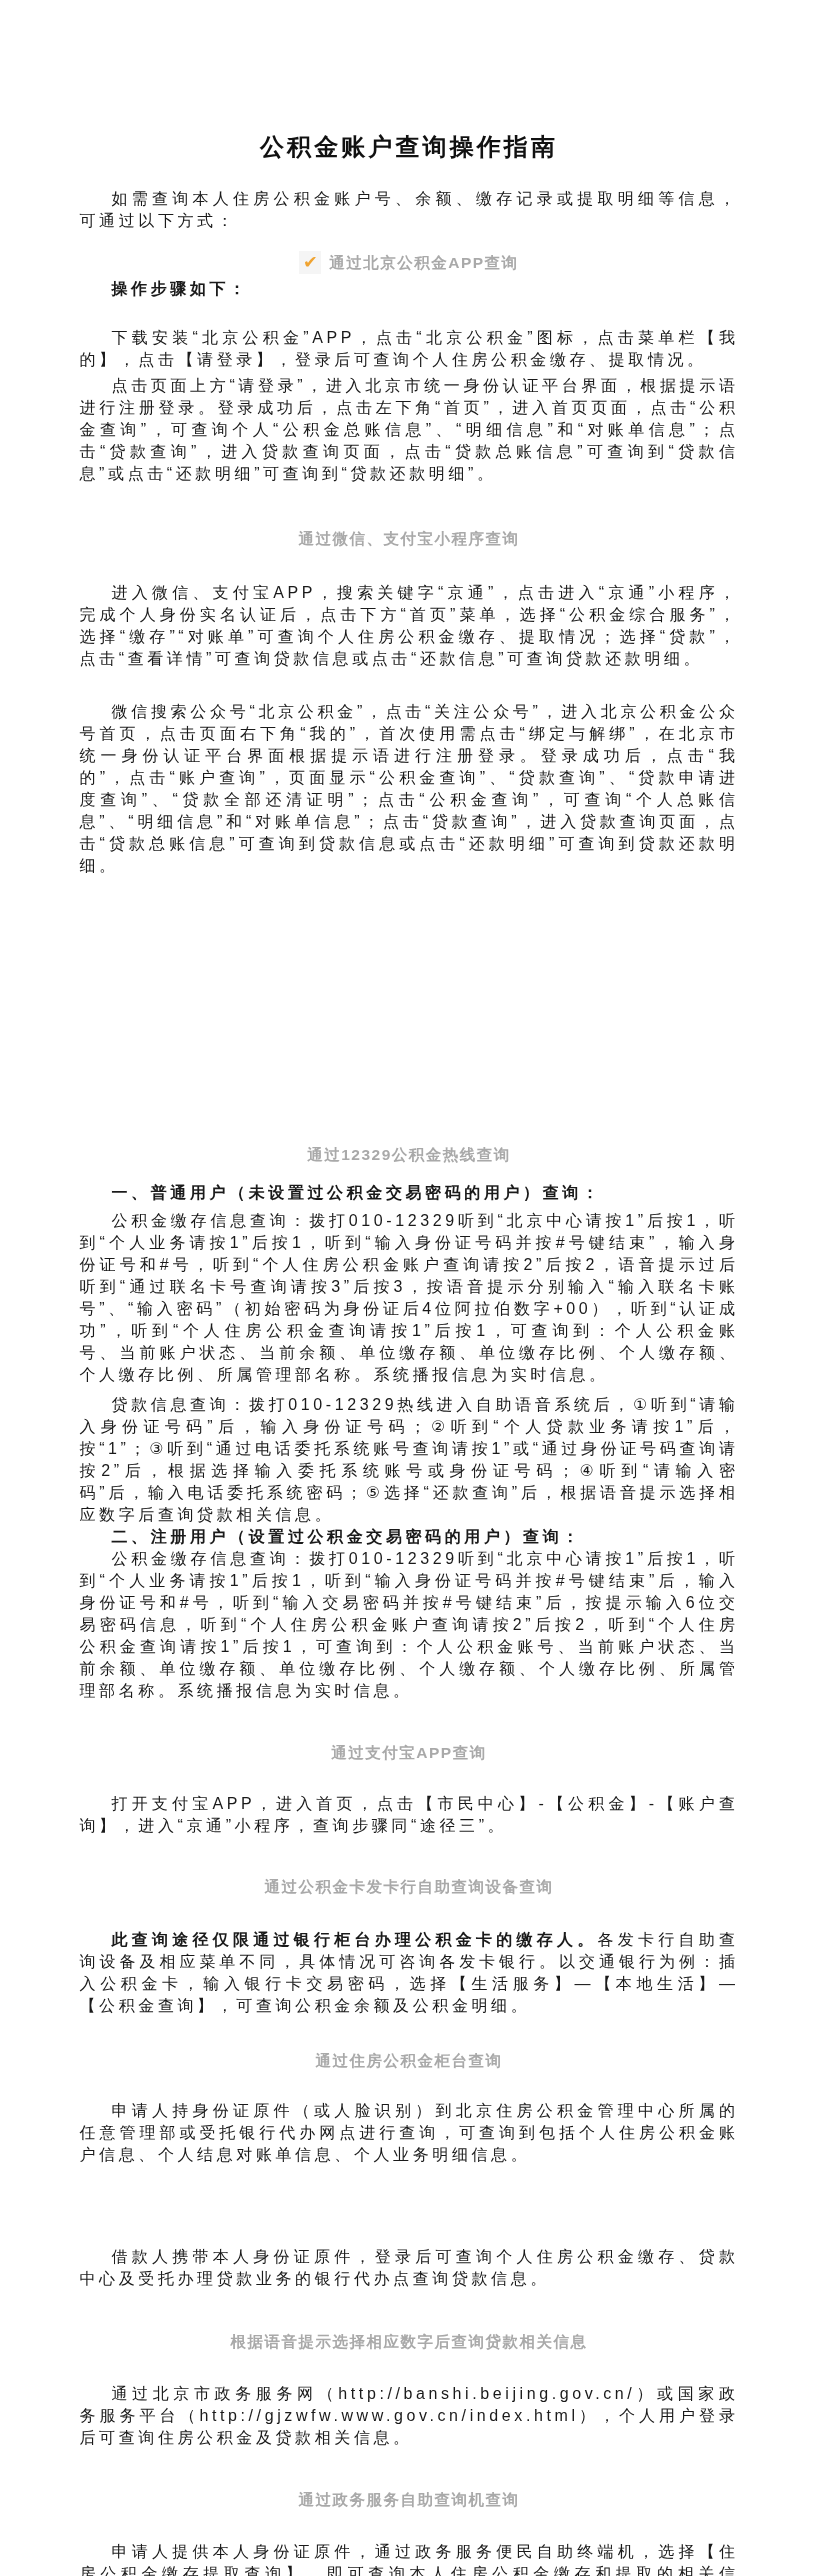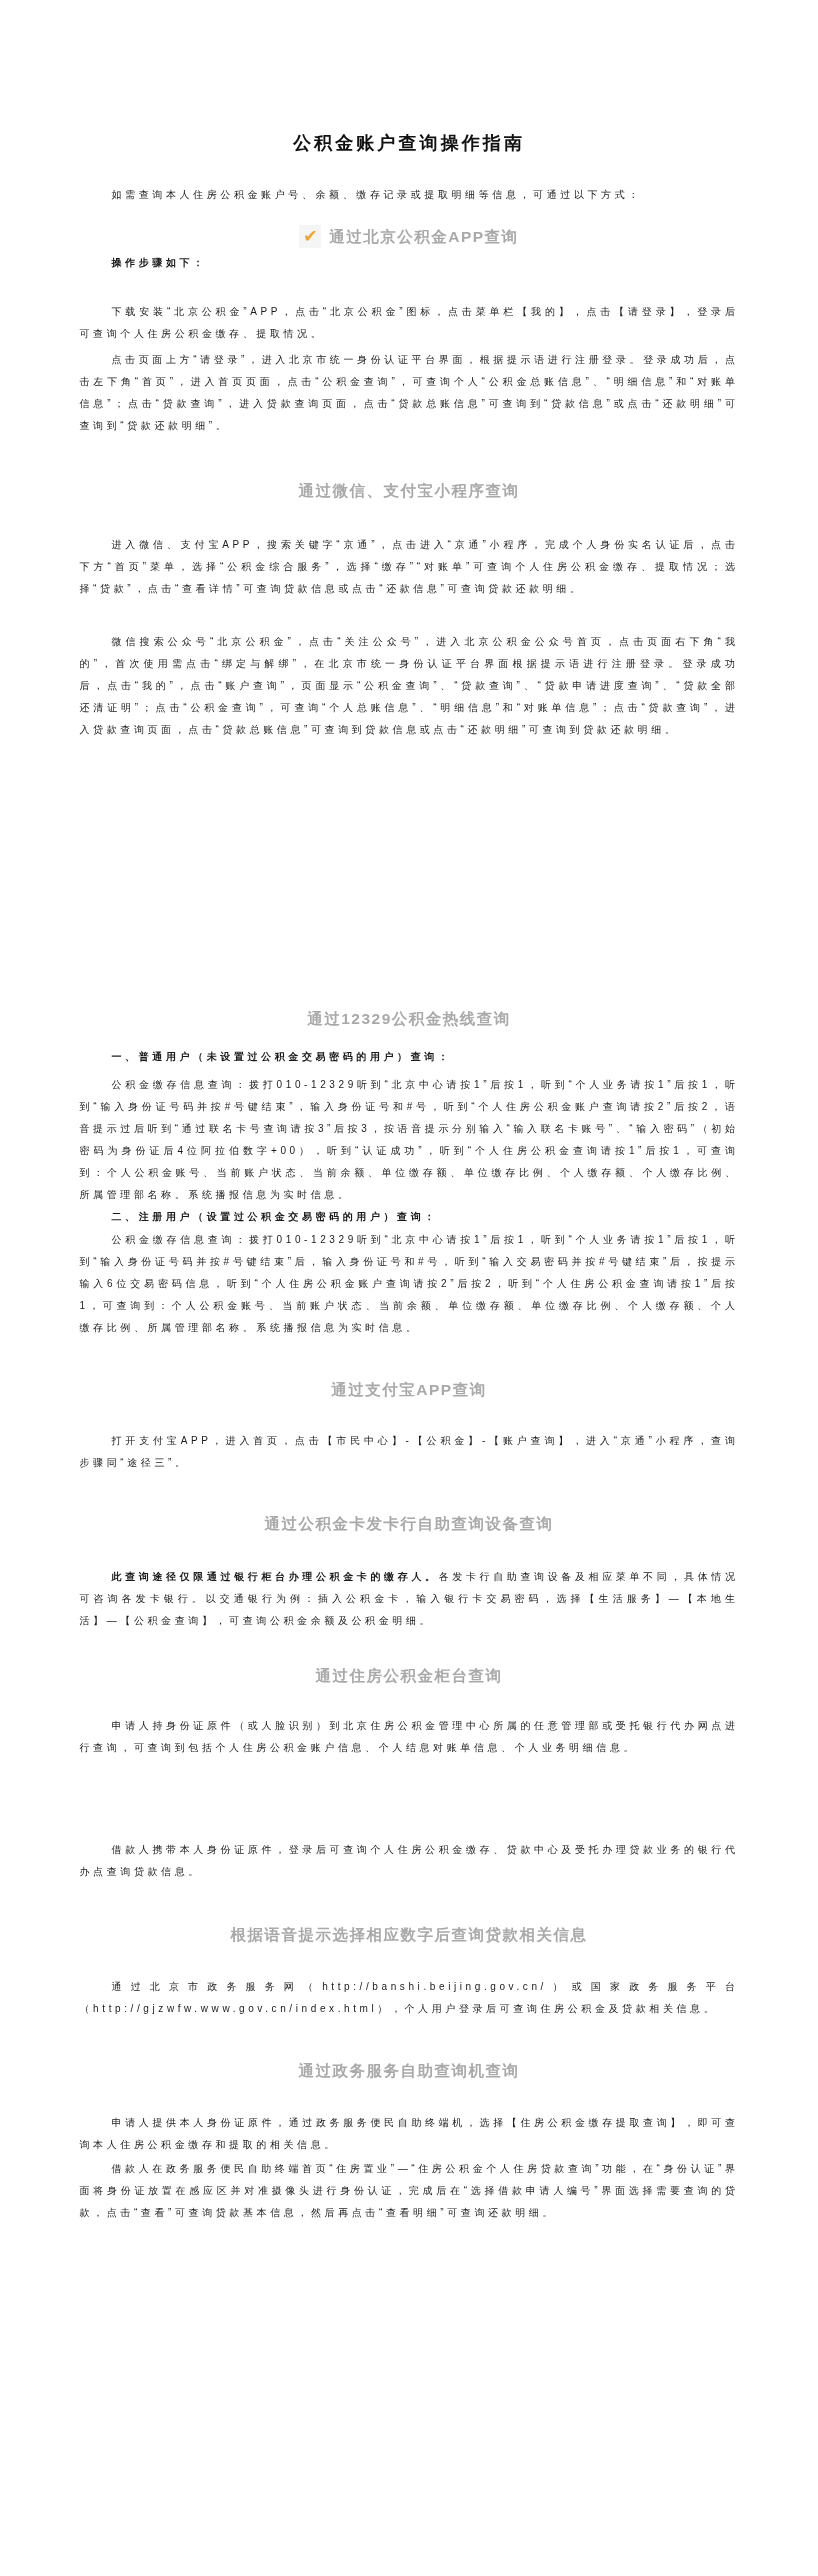--- a/index.html
+++ b/index.html
@@ -11,29 +11,29 @@
     color: #1a1a1a;
   }
   .doc {
     width: 659px;
     margin: 0 auto;
     padding-top: 118px;
     padding-bottom: 680px;
   }
   .doc-title {
     font-family: "Liberation Serif", "DejaVu Serif", serif;
-    font-size: 18px;
+    font-size: 24px;
     line-height: 26px;
     font-weight: 700;
     letter-spacing: 3.1px;
     text-align: center;
     color: #111111;
   }
   .para {
-    font-size: 10px;
+    font-size: 16px;
     line-height: 22px;
     letter-spacing: 3.6px;
     text-align: justify;
     text-indent: 32px;
     margin: 0;
     color: #1a1a1a;
   }
   .para b { font-weight: 700; }
   .sec-head {
     font-size: 15.5px;
@@ -84,20 +84,21 @@
   </h2>
   <p class="para" style="margin-top:32px"><b></b><span>进入微信、支付宝APP，搜索关键字“京通”，点击进入“京通”小程序，完成个人身份实名认证后，点击下方“首页”菜单，选择“公积金综合服务”，选择“缴存”“对账单”可查询个人住房公积金缴存、提取情况；选择“贷款”，点击“查看详情”可查询贷款信息或点击“还款信息”可查询贷款还款明细。</span></p>
 
   <p class="para" style="margin-top:31px"><b></b><span>微信搜索公众号“北京公积金”，点击“关注公众号”，进入北京公积金公众号首页，点击页面右下角“我的”，首次使用需点击“绑定与解绑”，在北京市统一身份认证平台界面根据提示语进行注册登录。登录成功后，点击“我的”，点击“账户查询”，页面显示“公积金查询”、“贷款查询”、“贷款申请进度查询”、“贷款全部还清证明”；点击“公积金查询”，可查询“个人总账信息”、“明细信息”和“对账单信息”；点击“贷款查询”，进入贷款查询页面，点击“贷款总账信息”可查询到贷款信息或点击“还款明细”可查询到贷款还款明细。</span></p>
 
   <h2 class="sec-head" style="margin-top:266px">
     <span>通过12329公积金热线查询</span>
   </h2>
   <p class="para" style="margin-top:16.5px"><b>一、普通用户（未设置过公积金交易密码的用户）查询：</b><span></span></p>
   <p class="para" style="margin-top:6.2px"><b></b><span>公积金缴存信息查询：拨打010-12329听到“北京中心请按1”后按1，听到“个人业务请按1”后按1，听到“输入身份证号码并按#号键结束”，输入身份证号和#号，听到“个人住房公积金账户查询请按2”后按2，语音提示过后听到“通过联名卡号查询请按3”后按3，按语音提示分别输入“输入联名卡账号”、“输入密码”（初始密码为身份证后4位阿拉伯数字+00），听到“认证成功”，听到“个人住房公积金查询请按1”后按1，可查询到：个人公积金账号、当前账户状态、当前余额、单位缴存额、单位缴存比例、个人缴存额、个人缴存比例、所属管理部名称。系统播报信息为实时信息。</span></p>
+  <p class="para" style="margin-top:7.2px"><b></b><span>贷款信息查询：拨打010-12329热线进入自助语音系统后，①听到“请输入身份证号码”后，输入身份证号码；②听到“个人贷款业务请按1”后，按“1”；③听到“通过电话委托系统账号查询请按1”或“通过身份证号码查询请按2”后，根据选择输入委托系统账号或身份证号码；④听到“请输入密码”后，输入电话委托系统密码；⑤选择“还款查询”后，根据语音提示选择相应数字后查询贷款相关信息。</span></p>
   <p class="para" style="margin-top:0px"><b>二、注册用户（设置过公积金交易密码的用户）查询：</b><span></span></p>
   <p class="para" style="margin-top:0.5px"><b></b><span>公积金缴存信息查询：拨打010-12329听到“北京中心请按1”后按1，听到“个人业务请按1”后按1，听到“输入身份证号码并按#号键结束”后，输入身份证号和#号，听到“输入交易密码并按#号键结束”后，按提示输入6位交易密码信息，听到“个人住房公积金账户查询请按2”后按2，听到“个人住房公积金查询请按1”后按1，可查询到：个人公积金账号、当前账户状态、当前余额、单位缴存额、单位缴存比例、个人缴存额、个人缴存比例、所属管理部名称。系统播报信息为实时信息。</span></p>
 
   <h2 class="sec-head" style="margin-top:39px">
     <span>通过支付宝APP查询</span>
   </h2>
   <p class="para" style="margin-top:29px"><b></b><span>打开支付宝APP，进入首页，点击【市民中心】-【公积金】-【账户查询】，进入“京通”小程序，查询步骤同“途径三”。</span></p>
 
   <h2 class="sec-head" style="margin-top:38px">
     <span>通过公积金卡发卡行自助查询设备查询</span>

